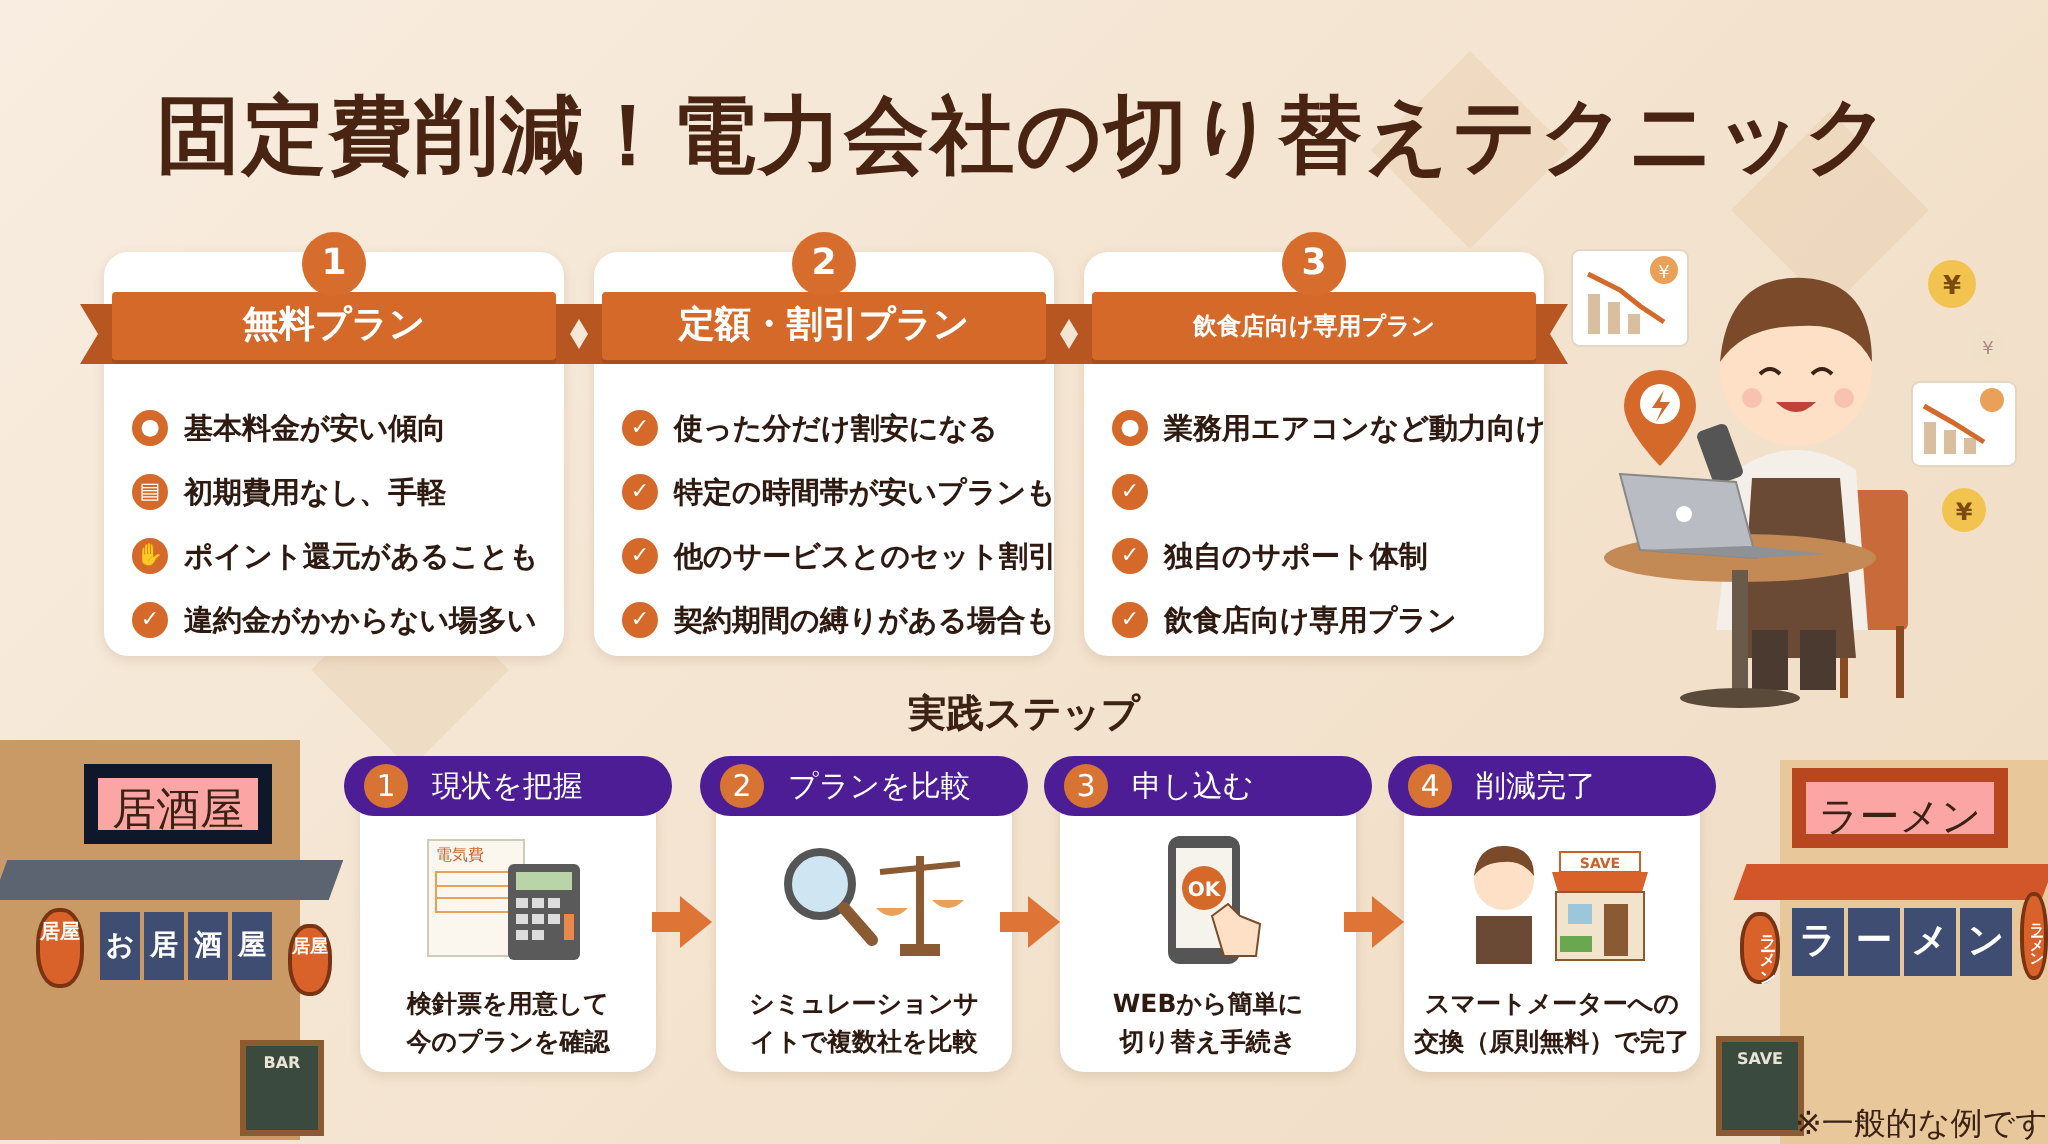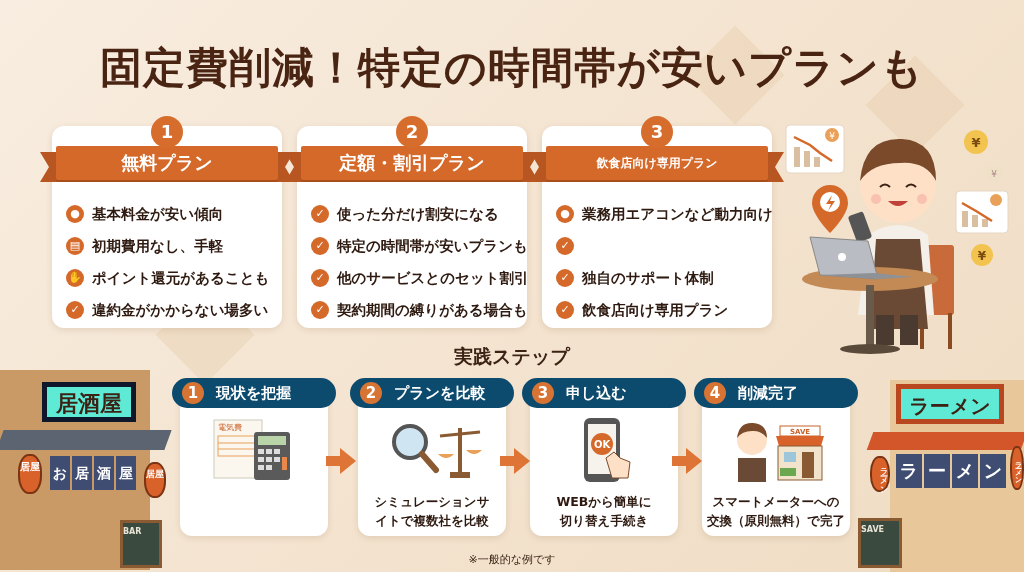--- a/index.html
+++ b/index.html
@@ -13,44 +13,44 @@
   .ribbon{position:absolute;left:-12px;right:-12px;top:20px;height:34px}
   .ribbon .tail{position:absolute;top:6px;width:30px;height:30px;background:#b85621}
   .ribbon .tail.l{left:0;clip-path:polygon(0 0,100% 0,100% 100%,0 100%,30% 50%)}
   .ribbon .tail.r{right:0;clip-path:polygon(0 0,100% 0,70% 50%,100% 100%,0 100%)}
   .ribbon .band{position:absolute;left:16px;right:16px;top:0;height:34px;background:#d4692a;color:#fff;font-weight:bold;font-size:18px;text-align:center;line-height:34px;border-radius:2px;box-shadow:0 2px 0 #a84d1c}
   .items{position:absolute;left:14px;top:72px;right:8px}
   .item{display:flex;align-items:center;height:32px;font-size:14.5px;font-weight:bold;color:#2e1a10;white-space:nowrap}
   .ico{width:18px;height:18px;border-radius:50%;background:#d4692a;color:#fff;font-size:11px;line-height:18px;text-align:center;margin-right:8px;flex:none}
   .steps-title{position:absolute;left:0;width:1024px;top:344px;text-align:center;font-size:19px;font-weight:bold;color:#3b2215}
   .step{position:absolute;top:384px;width:148px;height:152px;background:#fff;border-radius:12px;box-shadow:0 2px 6px rgba(120,80,40,0.15)}
-  .step-head{position:absolute;left:-8px;top:-6px;width:164px;height:30px;background:#0c4a6e;border-radius:15px;color:#fff;font-weight:bold;font-size:15px;line-height:30px;padding-left:10px;white-space:nowrap}
+  .step-head{position:absolute;left:-8px;top:-6px;width:164px;height:30px;background:#4c1d95;border-radius:15px;color:#fff;font-weight:normal;font-size:15px;line-height:30px;padding-left:10px;white-space:nowrap}
   .step-head .snum{display:inline-block;width:22px;height:22px;border-radius:50%;background:#d87433;text-align:center;line-height:22px;margin-right:12px;font-size:15px}
   .step-img{position:absolute;left:24px;top:34px;width:100px;height:64px}
   .step-desc{position:absolute;left:0;right:0;top:108px;text-align:center;font-size:12.5px;font-weight:bold;line-height:19px;color:#2e1a10;white-space:pre-line}
   .arrow{position:absolute;top:448px;width:30px;height:26px}
   .arrow::before{content:"";position:absolute;left:0;top:8px;width:16px;height:10px;background:#de7536}
   .arrow::after{content:"";position:absolute;left:14px;top:0;border-left:16px solid #de7536;border-top:13px solid transparent;border-bottom:13px solid transparent}
-  .note{position:absolute;left:0;width:1024px;top:552px;text-align:center;font-size:11px;color:#3b2215}
+  .note{position:absolute;left:0;width:1024px;top:552px;text-align:right;font-size:16px;color:#3b2215}
   .shop{position:absolute}
-  .sign{position:absolute;background:#5eead4;border:5px solid #0f172a;text-align:center;font-weight:bold;color:#3b2215}
+  .sign{position:absolute;background:#fca5a5;border:7px solid #0f172a;text-align:center;font-weight:normal;color:#3b2215}
   .noren{position:absolute;display:flex;gap:2px}
   .noren span{background:#3f4d72;color:#fff;font-weight:bold;text-align:center}
   .lantern{position:absolute;background:#d9622b;border-radius:45%;color:#fff;font-weight:bold;text-align:center;border:2px solid #7a3414}
-  .board{position:absolute;background:#3b4a3e;border:3px solid #8a5a32;color:#e8e4d6;font-size:8px;font-weight:bold}
+  .board{position:absolute;background:#3b4a3e;border:3px solid #8a5a32;color:#e8e4d6;font-size:8px;text-align:center;font-weight:bold}
 </style>
 </head>
 <body>
 
 <div class="bg"></div>
 <div class="diamond" style="left:700px;top:40px"></div>
 <div class="diamond" style="left:880px;top:70px"></div>
 <div class="diamond" style="left:170px;top:300px"></div>
 
-<h1 class="title">固定費削減！特定の時間帯が安いプランも</h1>
+<h1 class="title">固定費削減！電力会社の切り替えテクニック</h1>
 
 <div class="card" style="left:52px">
   <div class="num">1</div>
   <div class="ribbon">
     <div class="tail l"></div>
       <div class="tail r"></div>
     <div class="band">無料プラン</div>
   </div>
   <div class="items">
     <div class="item">
@@ -199,20 +199,22 @@
         <rect x="62" y="31" width="6" height="5"></rect>
         <rect x="70" y="31" width="6" height="5"></rect>
         <rect x="54" y="39" width="6" height="5"></rect>
         <rect x="62" y="39" width="6" height="5"></rect>
         <rect x="70" y="39" width="6" height="5"></rect>
         <rect x="54" y="47" width="6" height="5"></rect>
         <rect x="62" y="47" width="6" height="5"></rect>
       </g>
     <rect x="78" y="39" width="5" height="13" fill="#e9884a"></rect>
   </svg>
+  <div class="step-desc">検針票を用意して
+今のプランを確認</div>
 </div>
 
 <div class="arrow" style="left:326px"></div>
 
 <div class="step" style="left:358px">
   <div class="step-head"><span class="snum">2</span><span>プランを比較</span></div>
   <svg class="step-img" viewBox="0 0 100 64">
     <circle cx="28" cy="24" r="16" fill="#cfe6f2" stroke="#555" stroke-width="4"></circle>
     <line x1="40" y1="36" x2="54" y2="52" stroke="#8a5a32" stroke-width="6" stroke-linecap="round"></line>
     <line x1="78" y1="10" x2="78" y2="56" stroke="#8a5a32" stroke-width="4"></line>

